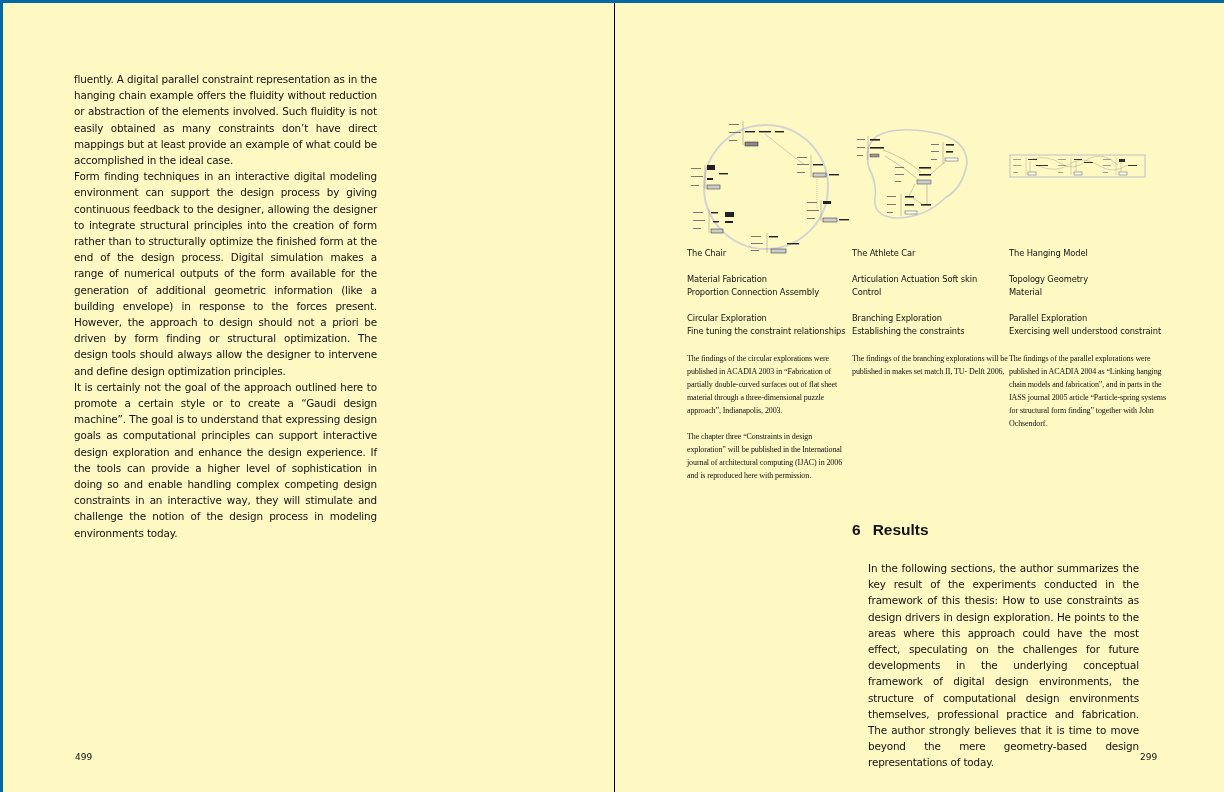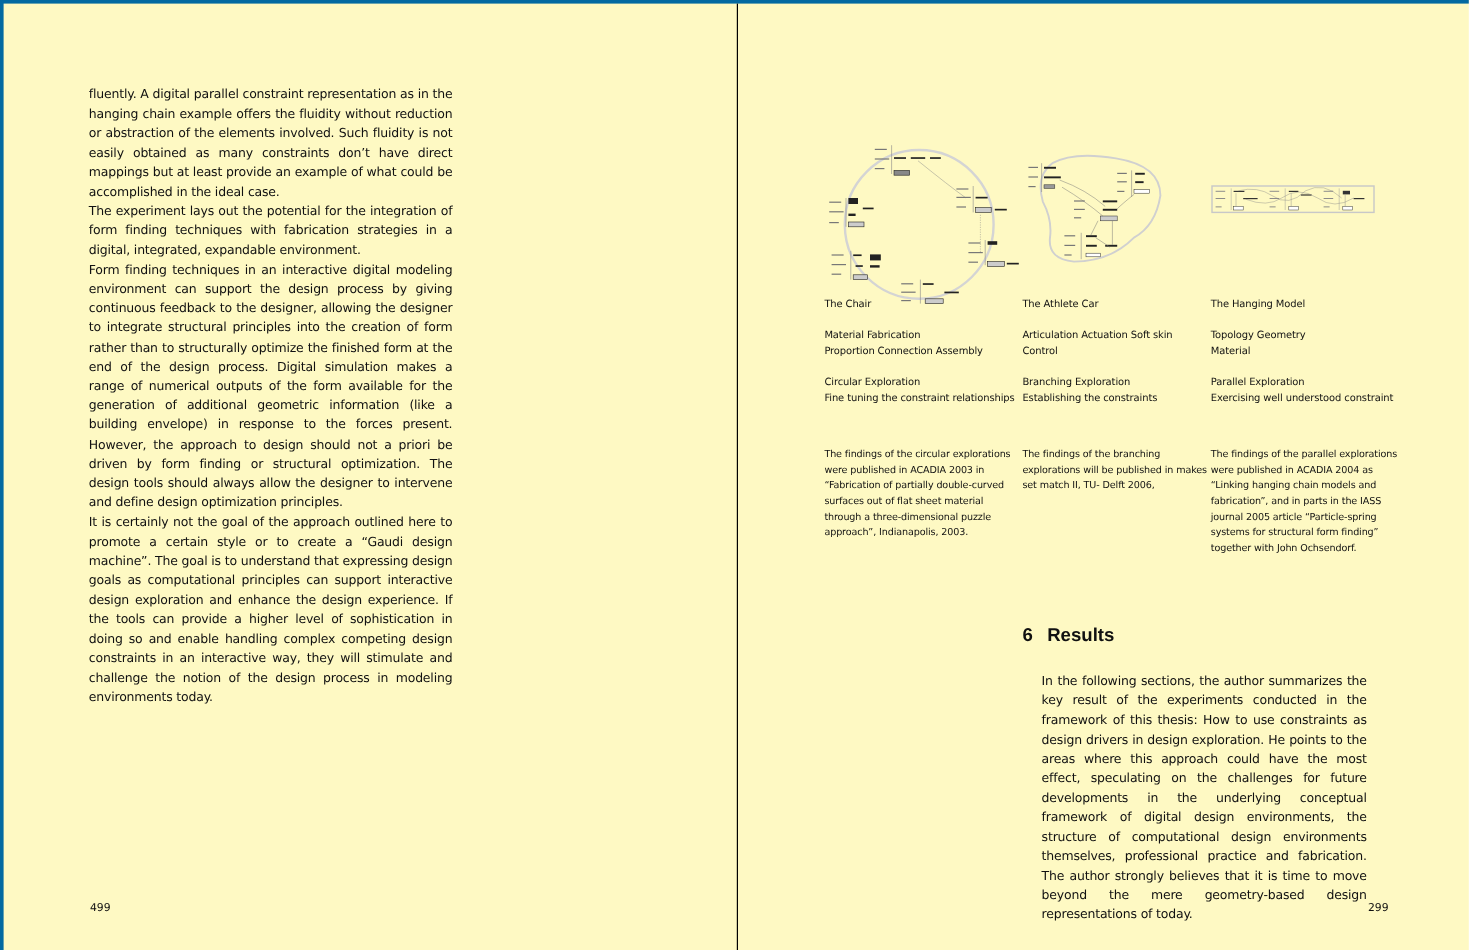--- a/index.html
+++ b/index.html
@@ -22,36 +22,35 @@
   .fig-car { left: 240px; top: 125px; width: 120px; height: 95px; }
   .fig-hanging { left: 393px; top: 150px; width: 140px; height: 28px; }
 
   .col { position: absolute; width: 160px; font-size: 8.3px; line-height: 13px; letter-spacing: -0.1px; }
   .col p { margin: 0; }
   .col .gap { height: 13px; }
   .col-1 { left: 72px; top: 244px; }
   .col-2 { left: 237px; top: 244px; }
   .col-3 { left: 394px; top: 244px; width: 160px; }
   .col .small { font-size: 8px; line-height: 13px; }
-  .finding { margin-top: 34px; }
+  .finding { margin-top: 14px; font-family: Liberation Serif, serif; }
 
   .results-heading { position: absolute; left: 237px; top: 518px; font-size: 15.5px; font-weight: bold; font-family: "Liberation Sans", sans-serif; }
   .results-heading .num { margin-right: 12px; }
   .results-text { position: absolute; left: 237px; top: 541px; width: 303px; font-size: 10.4px; line-height: 16.2px; text-align: justify; letter-spacing: -0.15px; }
   .results-text p { margin: 16px; }
 </style>
 </head>
 <body>
 
 <div class="spread">
 
   <div class="page page-left">
     <div class="body-text">
       <p>fluently. A digital parallel constraint representation as in the hanging chain example offers the fluidity without reduction or abstraction of the elements involved. Such fluidity is not easily obtained as many constraints don’t have direct mappings but at least provide an example of what could be accomplished in the ideal case.</p>
-      <p>The experiment lays out the potential for the integration of form finding techniques with fabrication strategies in a digital, integrated, expandable environment.</p>
       <p>Form finding techniques in an interactive digital modeling environment can support the design process by giving continuous feedback to the designer, allowing the designer to integrate structural principles into the creation of form rather than to structurally optimize the finished form at the end of the design process. Digital simulation makes a range of numerical outputs of the form available for the generation of additional geometric information (like a building envelope) in response to the forces present. However, the approach to design should not a priori be driven by form finding or structural optimization. The design tools should always allow the designer to intervene and define design optimization principles.</p>
       <p>It is certainly not the goal of the approach outlined here to promote a certain style or to create a “Gaudi design machine”. The goal is to understand that expressing design goals as computational principles can support interactive design exploration and enhance the design experience. If the tools can provide a higher level of sophistication in doing so and enable handling complex competing design constraints in an interactive way, they will stimulate and challenge the notion of the design process in modeling environments today.</p>
     </div>
     <div class="folio folio-left">499</div>
   </div>
 
   <div class="divider"></div>
 
   <div class="page page-right">
 
@@ -176,20 +175,21 @@
       <p>The Chair</p>
       <div class="gap"></div>
       <p>Material Fabrication</p>
       <p>Proportion Connection Assembly</p>
       <div class="gap"></div>
       <p>Circular Exploration</p>
       <p>Fine tuning the constraint relationships</p>
       <div class="finding small">
         <p>The findings of the circular explorations were published in ACADIA 2003 in “Fabrication of partially double-curved surfaces out of flat sheet material through a three-dimensional puzzle approach”, Indianapolis, 2003.</p>
         <div class="gap"></div>
+        <p>The chapter three “Constraints in design exploration” will be published in the International journal of architectural computing (IJAC) in 2006 and is reproduced here with permission.</p>
         <div class="gap"></div>
       </div>
     </div>
 
     <div class="col col-2">
       <p>The Athlete Car</p>
       <div class="gap"></div>
       <p>Articulation Actuation Soft skin</p>
       <p>Control</p>
       <div class="gap"></div>

